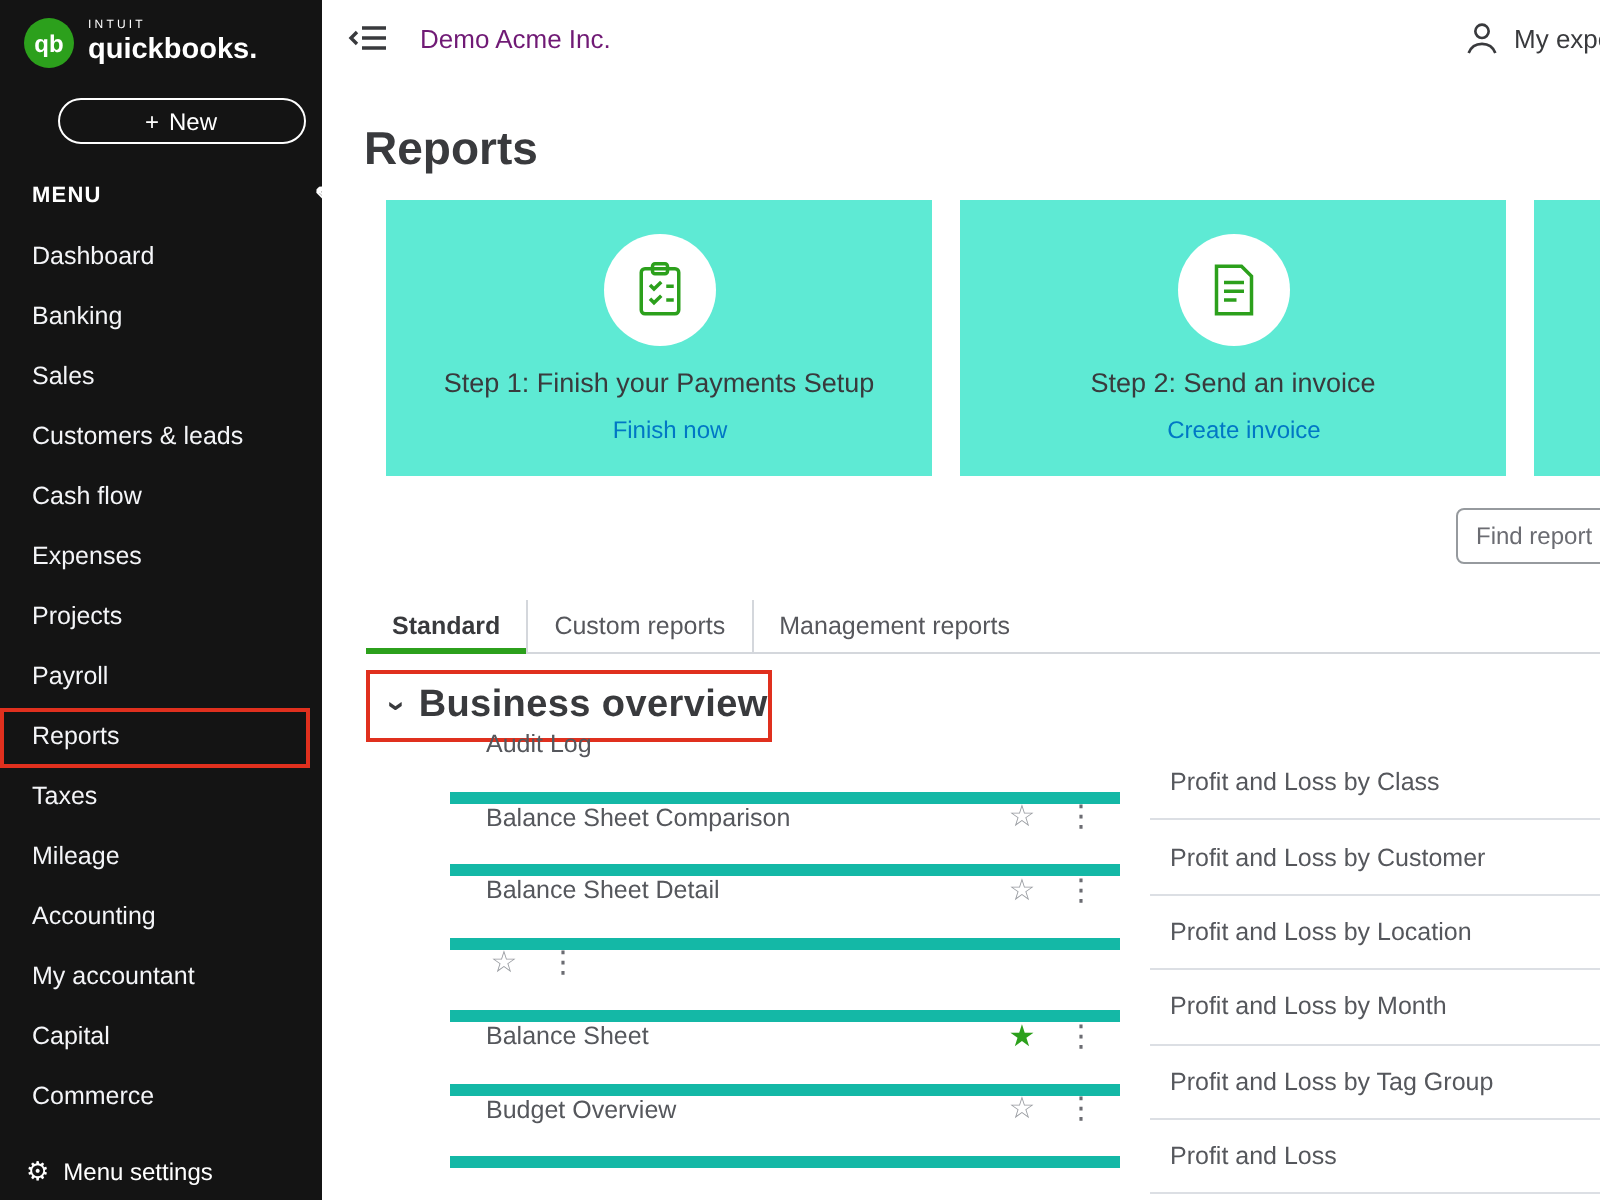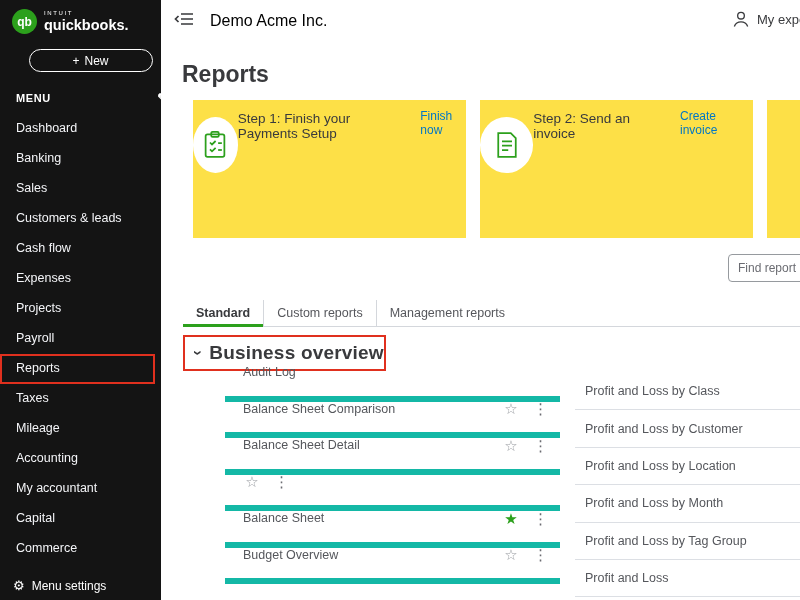--- a/index.html
+++ b/index.html
@@ -20,27 +20,27 @@
   .nav-item { position:relative; display:flex; align-items:center; justify-content:space-between; height:30px; padding:0 12px 0 16px; font-size:12.5px; color:#f4f5f8; cursor:pointer; }
   .nav-item .chev { color:#8f9196; font-size:14px; line-height:1; }
   .nav-item.highlight::after { content:""; position:absolute; left:0; top:1px; width:151px; height:26px; border:2px solid #e0301e; pointer-events:none; }
   .menu-settings { position:absolute; left:0; bottom:7px; display:flex; align-items:center; gap:7px; padding-left:13px; font-size:12px; cursor:pointer; }
   .gear { font-size:13px; }
 
   
   .main { position:absolute; left:161px; top:0; width:639px; height:600px; background:#fff; }
   .topbar { position:absolute; top:0; left:0; width:100%; height:38px; }
   .collapse { position:absolute; left:13px; top:11px; cursor:pointer; }
-  .company { position:absolute; left:49px; top:12px; font-size:16px; color:#000000; }
+  .company { position:absolute; left:49px; top:12px; font-size:13px; color:#701a75; }
   .topbar-right { position:absolute; left:570px; top:0; height:38px; display:flex; align-items:center; gap:6px; white-space:nowrap; font-size:13px; color:#393a3d; cursor:pointer; }
 
   .page-title { position:absolute; left:21px; top:61px; font-size:23px; font-weight:600; color:#393a3d; }
 
   .cards { position:absolute; left:32px; top:100px; display:flex; gap:14px; }
-  .card { width:273px; height:138px; background:#fde047; display:flex; flex-direction:row; align-items:flex-start; flex:0 0 auto; }
+  .card { width:273px; height:138px; background:#5eead4; display:flex; flex-direction:column; align-items:center; flex:0 0 auto; }
   .card .circ { width:56px; height:56px; border-radius:50%; background:#fff; margin-top:17px; display:flex; align-items:center; justify-content:center; }
   .card .ct { margin-top:11px; font-size:13.5px; color:#393a3d; }
   .card .cl { margin-top:9px; font-size:12px; color:#0077c5; cursor:pointer;margin-left:11px; }
 
   .search-wrap { position:absolute; left:567px; top:254px; }
   .search-input { width:170px; height:28px; border:1px solid #969a9e; border-radius:4px; font-size:12px; padding:0 9px; color:#393a3d; font-family:inherit; outline:none; }
   .search-input::placeholder { color:#6b6c72; }
 
   .tabs { position:absolute; left:22px; top:300px; width:617px; height:27px; border-bottom:1px solid #d4d7dc; display:flex; }
   .tab { padding:0 13px; font-size:12.5px; color:#56575c; display:flex; align-items:center; cursor:pointer; position:relative; }

